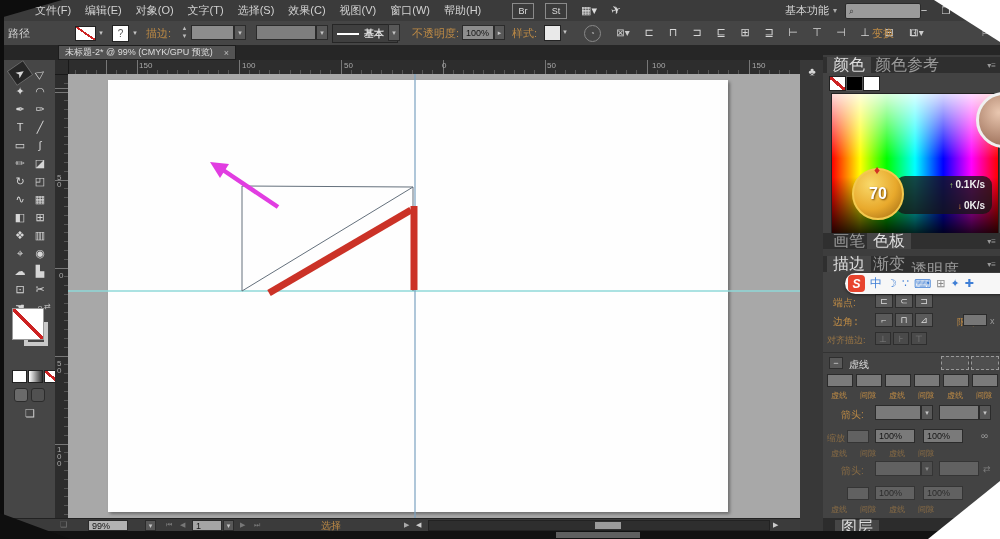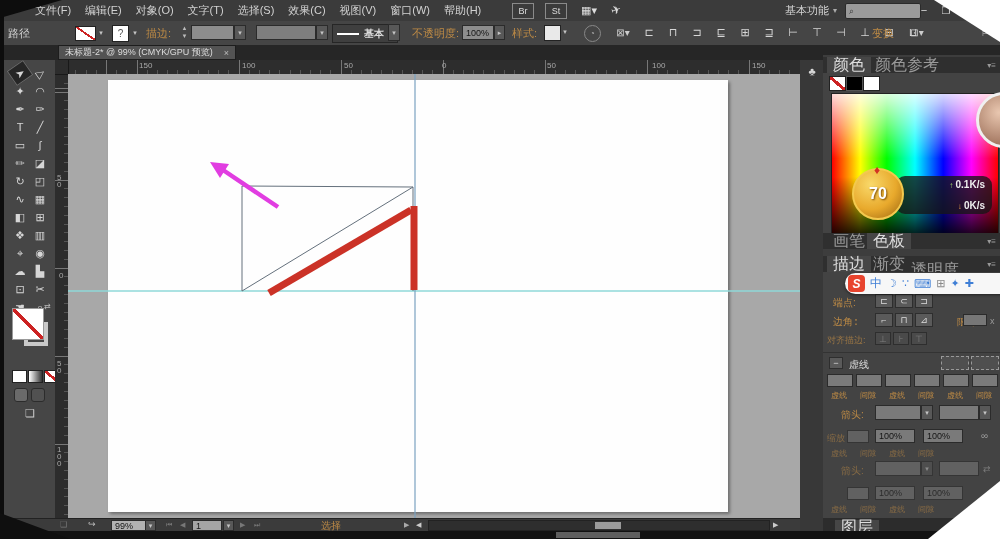--- a/index.html
+++ b/index.html
@@ -185,21 +185,21 @@
     </svg>
   </div>
 
   <div class="abs" style="left:800px;top:60px;width:23px;height:471px;background:#383838;">
     <span class="abs ctr" style="left:4px;top:4px;width:16px;height:14px;color:#d6d6d6;font-size:11px;">♣</span>
   </div>
 
   <div class="abs" style="left:4px;top:518px;width:796px;height:13px;background:#3b3b3b;border-top:1px solid #222;">
     <span class="abs" style="left:56px;top:1px;font-size:8px;color:#777;">❑</span>
     <span class="abs" style="left:84px;top:0;font-size:9px;color:#bbb;">↪</span>
-    <div class="abs inp" style="left:107px;top:1px;width:40px;height:11px;background:#b2b2b2;">99%</div>
+    <div class="abs inp" style="left:84px;top:1px;width:40px;height:11px;background:#b2b2b2;">99%</div>
     <div class="abs ctr dd" style="left:141px;top:1px;width:11px;height:11px;">▾</div>
     <span class="abs" style="left:162px;top:2px;font-size:7px;color:#777;">⏮</span>
     <span class="abs" style="left:176px;top:2px;font-size:7px;color:#777;">◀</span>
     <div class="abs inp" style="left:188px;top:1px;width:30px;height:11px;background:#a5a5a5;">1</div>
     <div class="abs ctr dd" style="left:219px;top:1px;width:11px;height:11px;">▾</div>
     <span class="abs" style="left:236px;top:2px;font-size:7px;color:#777;">▶</span>
     <span class="abs" style="left:250px;top:2px;font-size:7px;color:#777;">⏭</span>
     <span class="abs amb ctr" style="left:295px;top:0;width:64px;height:13px;font-size:10px;">选择</span>
     <span class="abs" style="left:400px;top:2px;font-size:7px;color:#aaa;">▶</span>
     <span class="abs" style="left:412px;top:2px;font-size:7px;color:#ccc;">◀</span>

